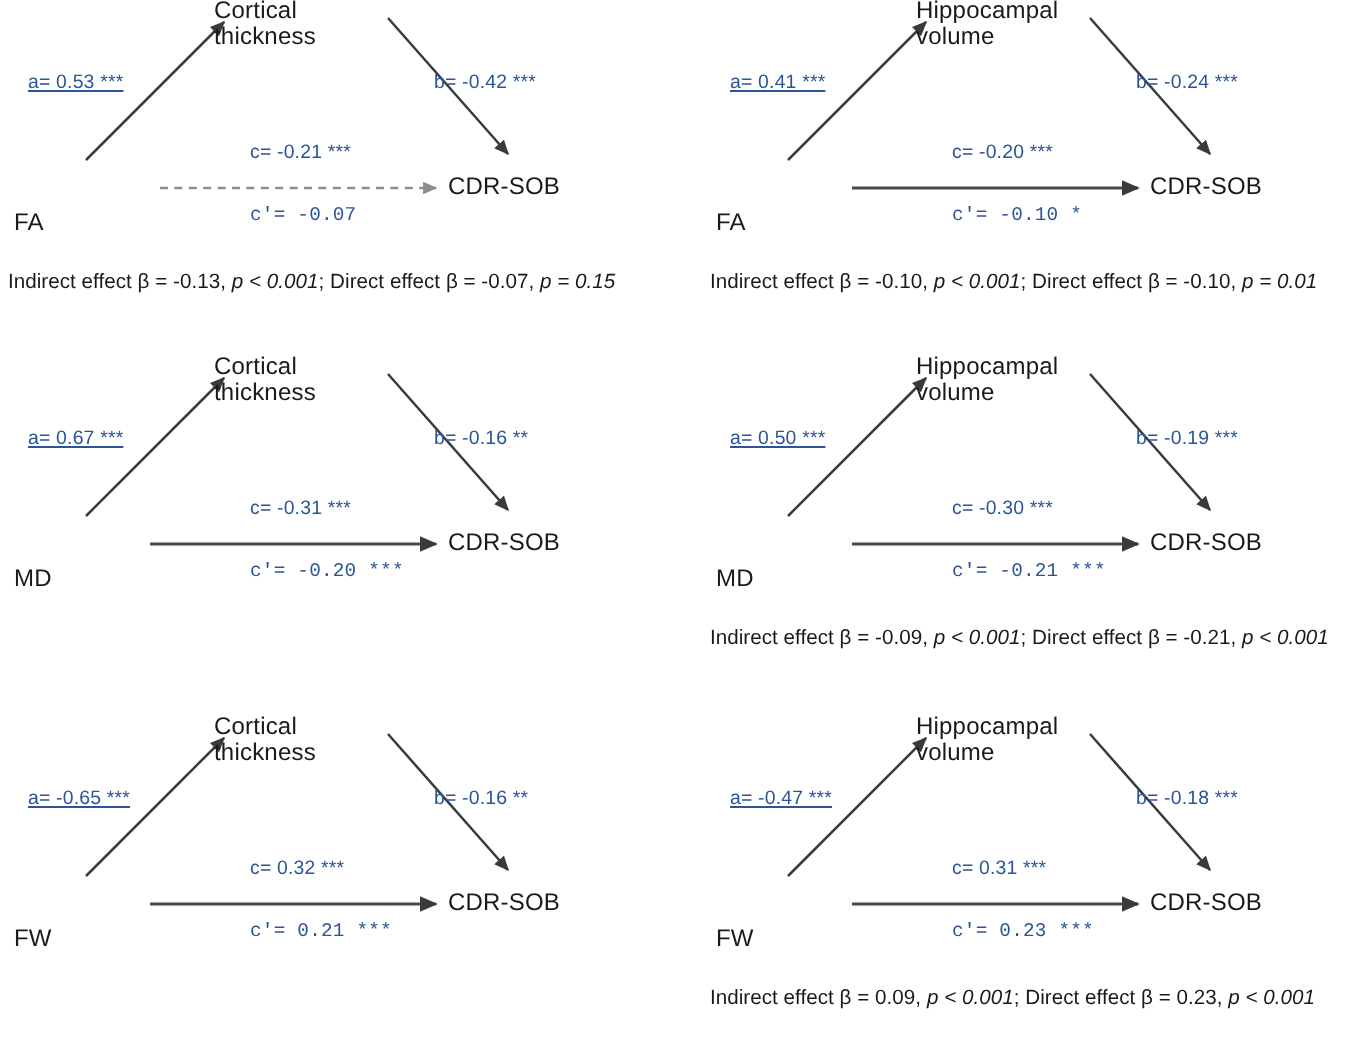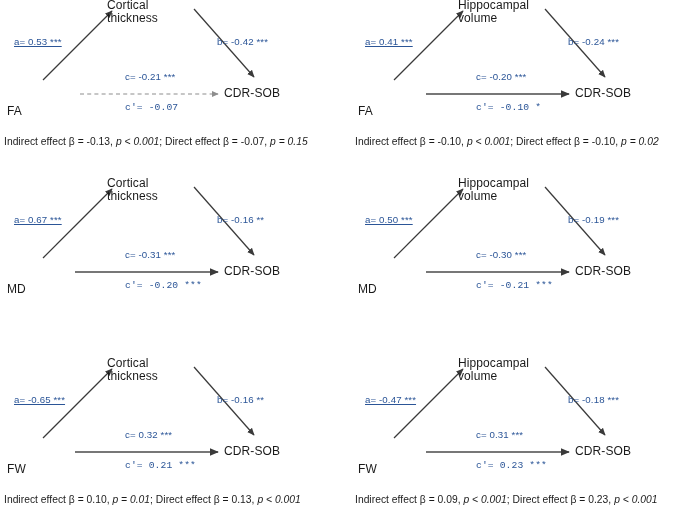--- a/index.html
+++ b/index.html
@@ -138,21 +138,21 @@
     </svg>
     <div class="node-label node-mediator">Hippocampal
 volume</div>
     <div class="node-label node-x">FA</div>
     <div class="node-label node-y">CDR-SOB</div>
     <div class="path-label label-a">a= 0.41 ***</div>
     <div class="path-label label-b">b= -0.24 ***</div>
     <div class="path-label label-c">c= -0.20 ***</div>
     <div class="path-label label-cp">c'= -0.10 *</div>
   </div>
-  <div class="caption"><span>Indirect effect β = -0.10, </span><i>p &lt; 0.001</i><span>; Direct effect β = -0.10, </span><i>p = 0.02</i></div>
+  <div class="caption"><span>Indirect effect β = -0.10, </span><i>p &lt; 0.001</i><span>; Direct effect β = -0.10, </span><i>p = 0.01</i></div>
 </div>
 
 <div class="panel col-left row-2">
   <div class="diagram">
     <svg viewBox="0 0 330 122" xmlns="http://www.w3.org/2000/svg" aria-hidden="true">
       <defs>
         <marker id="ah3" markerWidth="7" markerHeight="7" refX="5.4" refY="2.6" orient="auto">
           <path d="M0,0 L6,2.6 L0,5.2 Z" fill="#3a3a3a"></path>
         </marker>
       </defs>
@@ -185,20 +185,21 @@
     </svg>
     <div class="node-label node-mediator">Hippocampal
 volume</div>
     <div class="node-label node-x">MD</div>
     <div class="node-label node-y">CDR-SOB</div>
     <div class="path-label label-a">a= 0.50 ***</div>
     <div class="path-label label-b">b= -0.19 ***</div>
     <div class="path-label label-c">c= -0.30 ***</div>
     <div class="path-label label-cp">c'= -0.21 ***</div>
   </div>
+  <div class="caption"><span>Indirect effect β = -0.09, </span><i>p &lt; 0.001</i><span>; Direct effect β = -0.21, </span><i>p &lt; 0.001</i></div>
 </div>
 
 <div class="panel col-left row-3">
   <div class="diagram">
     <svg viewBox="0 0 330 122" xmlns="http://www.w3.org/2000/svg" aria-hidden="true">
       <defs>
         <marker id="ah5" markerWidth="7" markerHeight="7" refX="5.4" refY="2.6" orient="auto">
           <path d="M0,0 L6,2.6 L0,5.2 Z" fill="#3a3a3a"></path>
         </marker>
       </defs>
@@ -208,21 +209,20 @@
     </svg>
     <div class="node-label node-mediator">Cortical
 thickness</div>
     <div class="node-label node-x">FW</div>
     <div class="node-label node-y">CDR-SOB</div>
     <div class="path-label label-a">a= -0.65 ***</div>
     <div class="path-label label-b">b= -0.16 **</div>
     <div class="path-label label-c">c= 0.32 ***</div>
     <div class="path-label label-cp">c'= 0.21 ***</div>
   </div>
-  <div class="caption"><span>Indirect effect β = 0.10, </span><i>p = 0.01</i><span>; Direct effect β = 0.13, </span><i>p &lt; 0.001</i></div>
 </div>
 
 <div class="panel col-right row-3">
   <div class="diagram">
     <svg viewBox="0 0 330 122" xmlns="http://www.w3.org/2000/svg" aria-hidden="true">
       <defs>
         <marker id="ah6" markerWidth="7" markerHeight="7" refX="5.4" refY="2.6" orient="auto">
           <path d="M0,0 L6,2.6 L0,5.2 Z" fill="#3a3a3a"></path>
         </marker>
       </defs>

